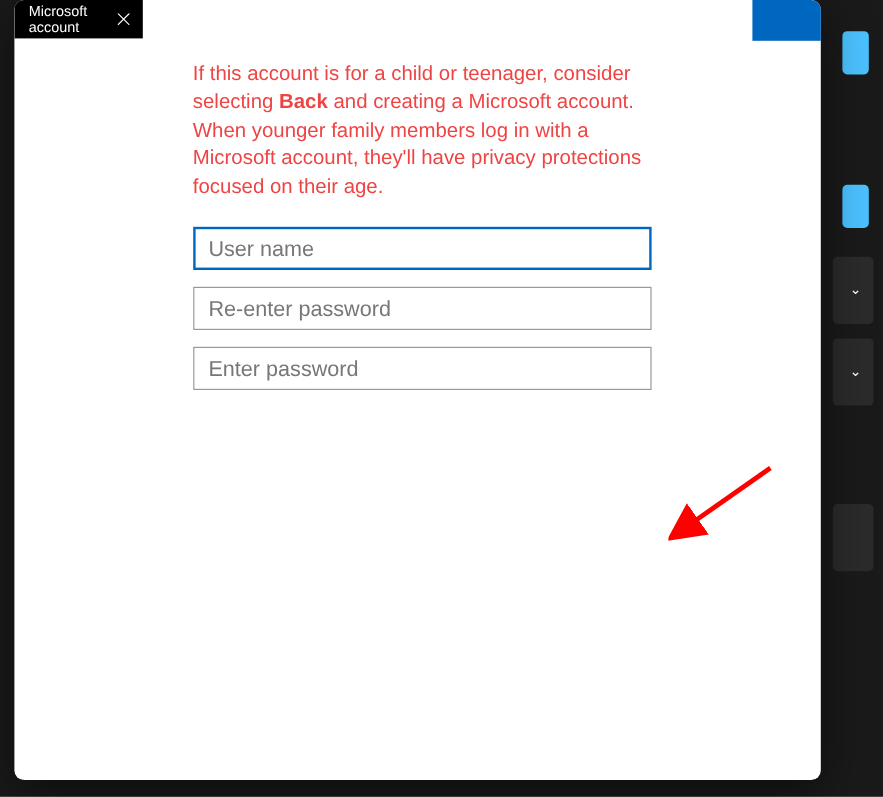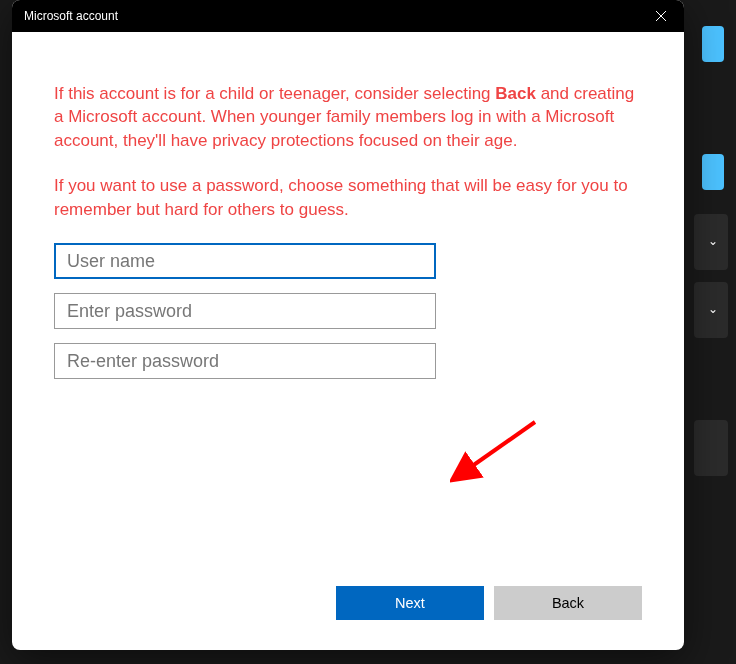--- a/index.html
+++ b/index.html
@@ -36,21 +36,21 @@
       position: absolute;
       left: 12px;
       top: 0;
       width: 672px;
       height: 650px;
       background: #ffffff;
       border-radius: 8px;
       box-shadow: 0 10px 40px rgba(0,0,0,0.5);
       overflow: hidden;
       display: flex;
-      flex-direction: column;
+      flex-direction: row;
     }
     .titlebar {
       height: 32px;
       background: #000000;
       color: #ffffff;
       display: flex;
       align-items: center;
       justify-content: space-between;
       padding: 0 0 0 12px;
       font-size: 12px;
@@ -156,26 +156,25 @@
         </svg>
     </div>
   </div>
 
   <div class="content">
 
     <p class="para">
       <span>If this account is for a child or teenager, consider selecting </span><b>Back</b><span> and creating a Microsoft account. When younger family members log in with a Microsoft account, they'll have privacy protections focused on their age.</span>
     </p>
 
-    <p class="para">If you want to use a password, choose something that will be easy for you to remember but hard for others to guess.</p>
 
     <input type="text" class="input focused" placeholder="User name" style="">
 
+    <input type="password" class="input" placeholder="Re-enter password" style="">
     <input type="password" class="input" placeholder="Enter password" style="">
-    <input type="password" class="input" placeholder="Re-enter password" style="">
 
     <svg class="arrow-annotation" width="100" height="70" viewBox="0 0 100 70">
       <defs>
         <marker id="ah" markerWidth="8" markerHeight="8" refX="2" refY="4" orient="auto">
           <polygon points="0 0, 8 4, 0 8" fill="#ff0000"></polygon>
         </marker>
       </defs>
       <line x1="85" y1="8" x2="18" y2="55" stroke="#ff0000" stroke-width="4" marker-end="url(#ah)"></line>
     </svg>
   </div>

